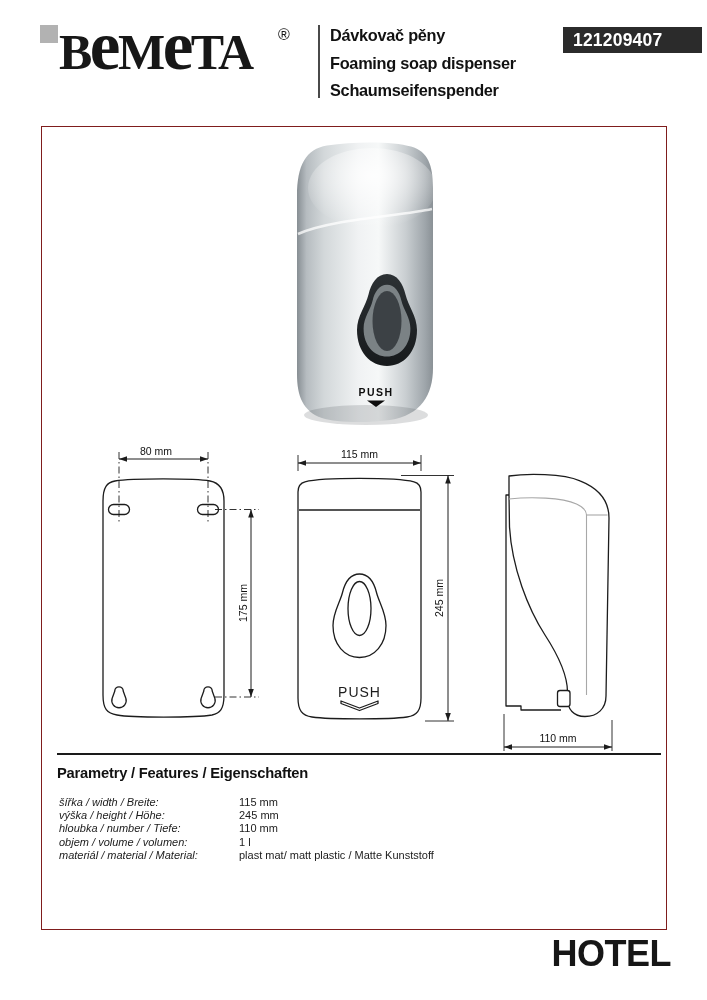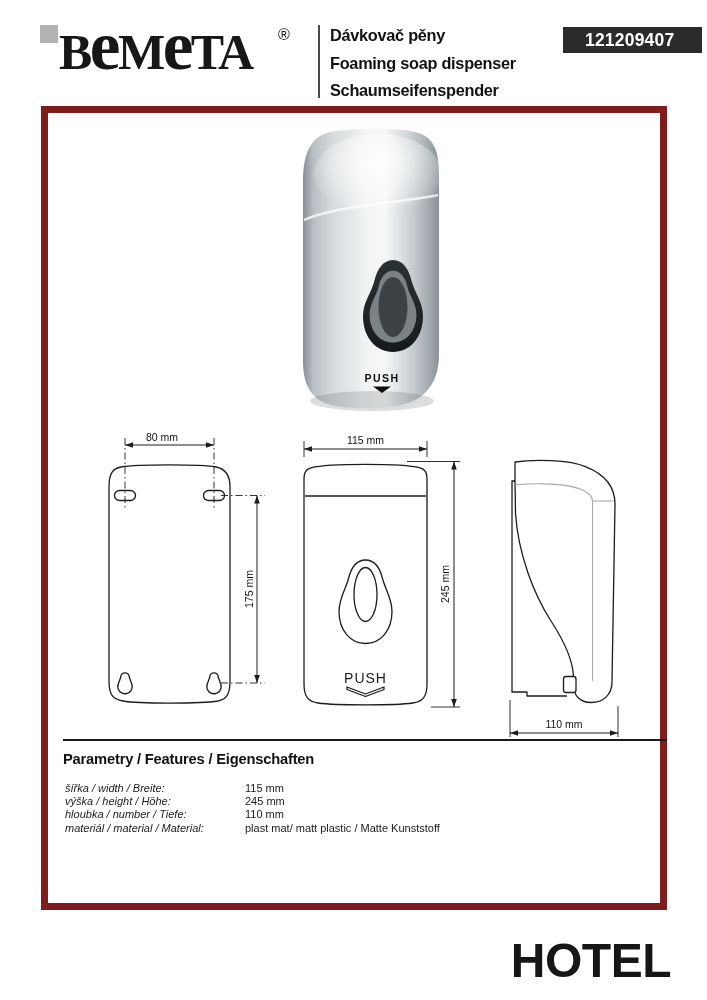--- a/index.html
+++ b/index.html
@@ -6,35 +6,35 @@
   html,body { background:#ffffff; }
   body { width:707px; height:1000px; position:relative; font-family:"Liberation Sans", sans-serif; color:#1c1c1c; overflow:hidden; }
 
   
   .logo-square { position:absolute; left:40px; top:25px; width:18px; height:18px; background:#b2b2b2; }
   .logo-text { position:absolute; left:59px; top:18px; font-family:Liberation Serif, serif; font-weight:bold; font-size:50px; line-height:56px; letter-spacing:-2.5px; color:#171717; white-space:nowrap; }
   .logo-text .lc { font-size:1.38em; }
   .logo-reg { position:absolute; left:278px; top:26px; font-size:16px; color:#171717; }
   .header-divider { position:absolute; left:318px; top:25px; width:2px; height:73px; background:#4a4a4a; }
   .titles { position:absolute; left:330px; top:22px; font-weight:bold; font-size:17px; line-height:27.5px; letter-spacing:-0.3px; transform:scaleX(0.96); transform-origin:left top; color:#111; }
-  .code-box { position:absolute; left:563px; top:27px; width:139px; height:26px; background:#2b2b2b; color:#ffffff; font-weight:bold; font-size:17.5px; line-height:26px; padding-left:22px; letter-spacing:0.2px; }
+  .code-box { position:absolute; left:563px; top:27px; width:139px; height:26px; background:#2b2b2b; color:#ffffff; font-weight:bold; font-size:17.5px; line-height:26px; padding-left:10px; letter-spacing:0.2px; }
 
   
-  .frame { position:absolute; left:41px; top:106px; width:626px; height:804px; border:7px solid #7f1d1d; background:#fff; }
+  .frame { position:absolute; left:41px; top:126px; width:626px; height:804px; border:1px solid #7f1d1d; background:#fff; }
   .photo-svg { position:absolute; left:242px; top:7px; }
   .draw-svg { position:absolute; left:0; top:306px; }
   .separator { position:absolute; left:15px; top:626px; width:604px; height:1.5px; background:#1a1a1a; }
   .param-heading { position:absolute; left:15px; top:637px; font-size:15px; font-weight:bold; letter-spacing:-0.2px; transform:scaleX(0.98); transform-origin:left top; color:#111; }
   .params { position:absolute; left:17px; top:669px; width:600px; font-size:11px; line-height:13.2px; color:#1b1b1b; }
   .param-row { white-space:nowrap; }
   .plabel { display:inline-block; min-width:180px;font-style:italic; }
   .param-row.fullrow .plabel { min-width:0; }
 
   
-  .hotel { position:absolute; right:36px; top:933px; font-size:48px; font-weight:bold; letter-spacing:-0.5px; color:#161616; }
+  .hotel { position:absolute; right:36px; top:933px; font-size:36px; font-weight:bold; letter-spacing:-0.5px; color:#161616; }
 
   
   .ln   { stroke:#1c1c1c; stroke-width:1.3; fill:none; stroke-linejoin:round; }
   .lnf  { stroke:#1c1c1c; stroke-width:1.3; fill:#ffffff; stroke-linejoin:round; }
   .lnlight { stroke:#a8a8a8; stroke-width:1.1; fill:none; }
   .dim  { stroke:#1c1c1c; stroke-width:1; fill:none; }
   .ext  { stroke:#1c1c1c; stroke-width:0.9; fill:none; }
   .dashdot { stroke:#1c1c1c; stroke-width:0.9; fill:none; stroke-dasharray:7 3 1.5 3; }
   .arrow { fill:#1c1c1c; stroke:none; }
   .dimtext { font-family:"Liberation Sans", sans-serif; font-size:10.5px; fill:#111; }
@@ -152,19 +152,20 @@
         <text class="dimtext" x="557" y="734" text-anchor="middle">110 mm</text>
       </g>
     </svg>
 
     <div class="separator"></div>
     <div class="param-heading">Parametry / Features / Eigenschaften</div>
     <div class="params">
       <div class="param-row"><span class="plabel">šířka / width / Breite:</span><span class="pvalue">115 mm</span></div>
       <div class="param-row"><span class="plabel">výška / height / Höhe:</span><span class="pvalue">245 mm</span></div>
       <div class="param-row"><span class="plabel">hloubka / number / Tiefe:</span><span class="pvalue">110 mm</span></div>
+      <div class="param-row"><span class="plabel">objem / volume / volumen:</span><span class="pvalue">1 l</span></div>
       <div class="param-row"><span class="plabel">materiál / material / Material:</span><span class="pvalue">plast mat/ matt plastic / Matte Kunststoff</span></div>
     </div>
   </div>
 
   <div class="hotel">HOTEL</div>
 
 </div>
 
 </body></html>

